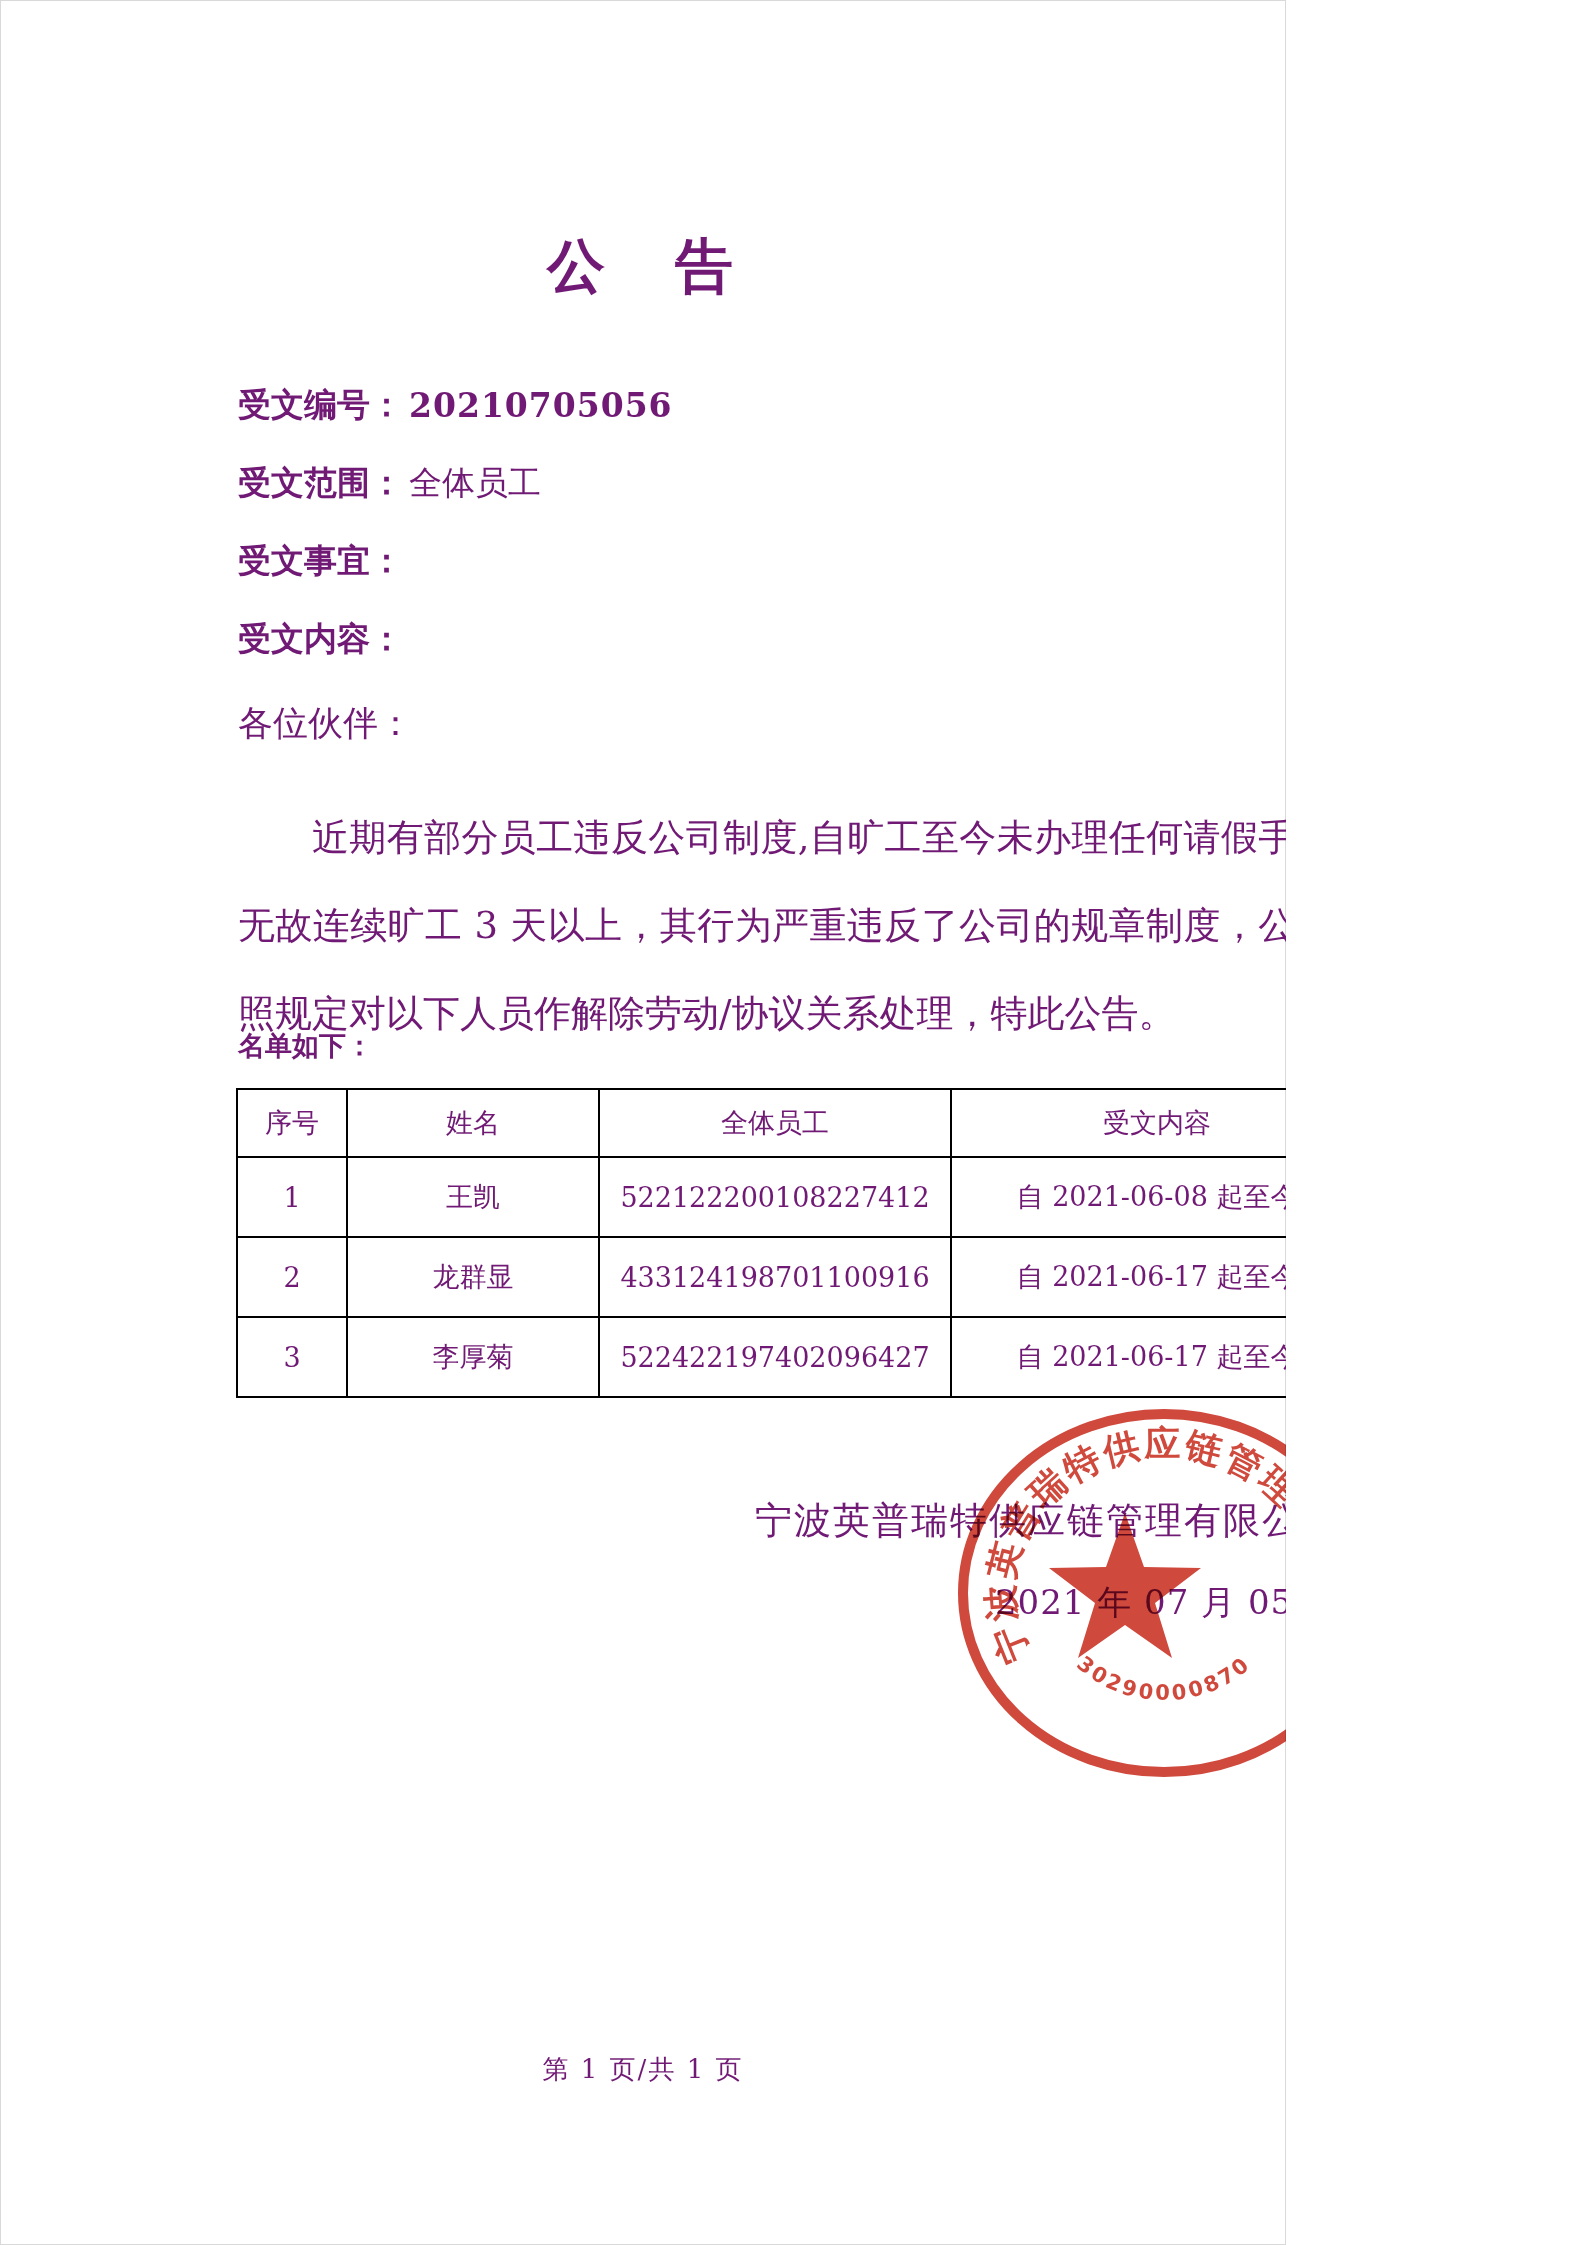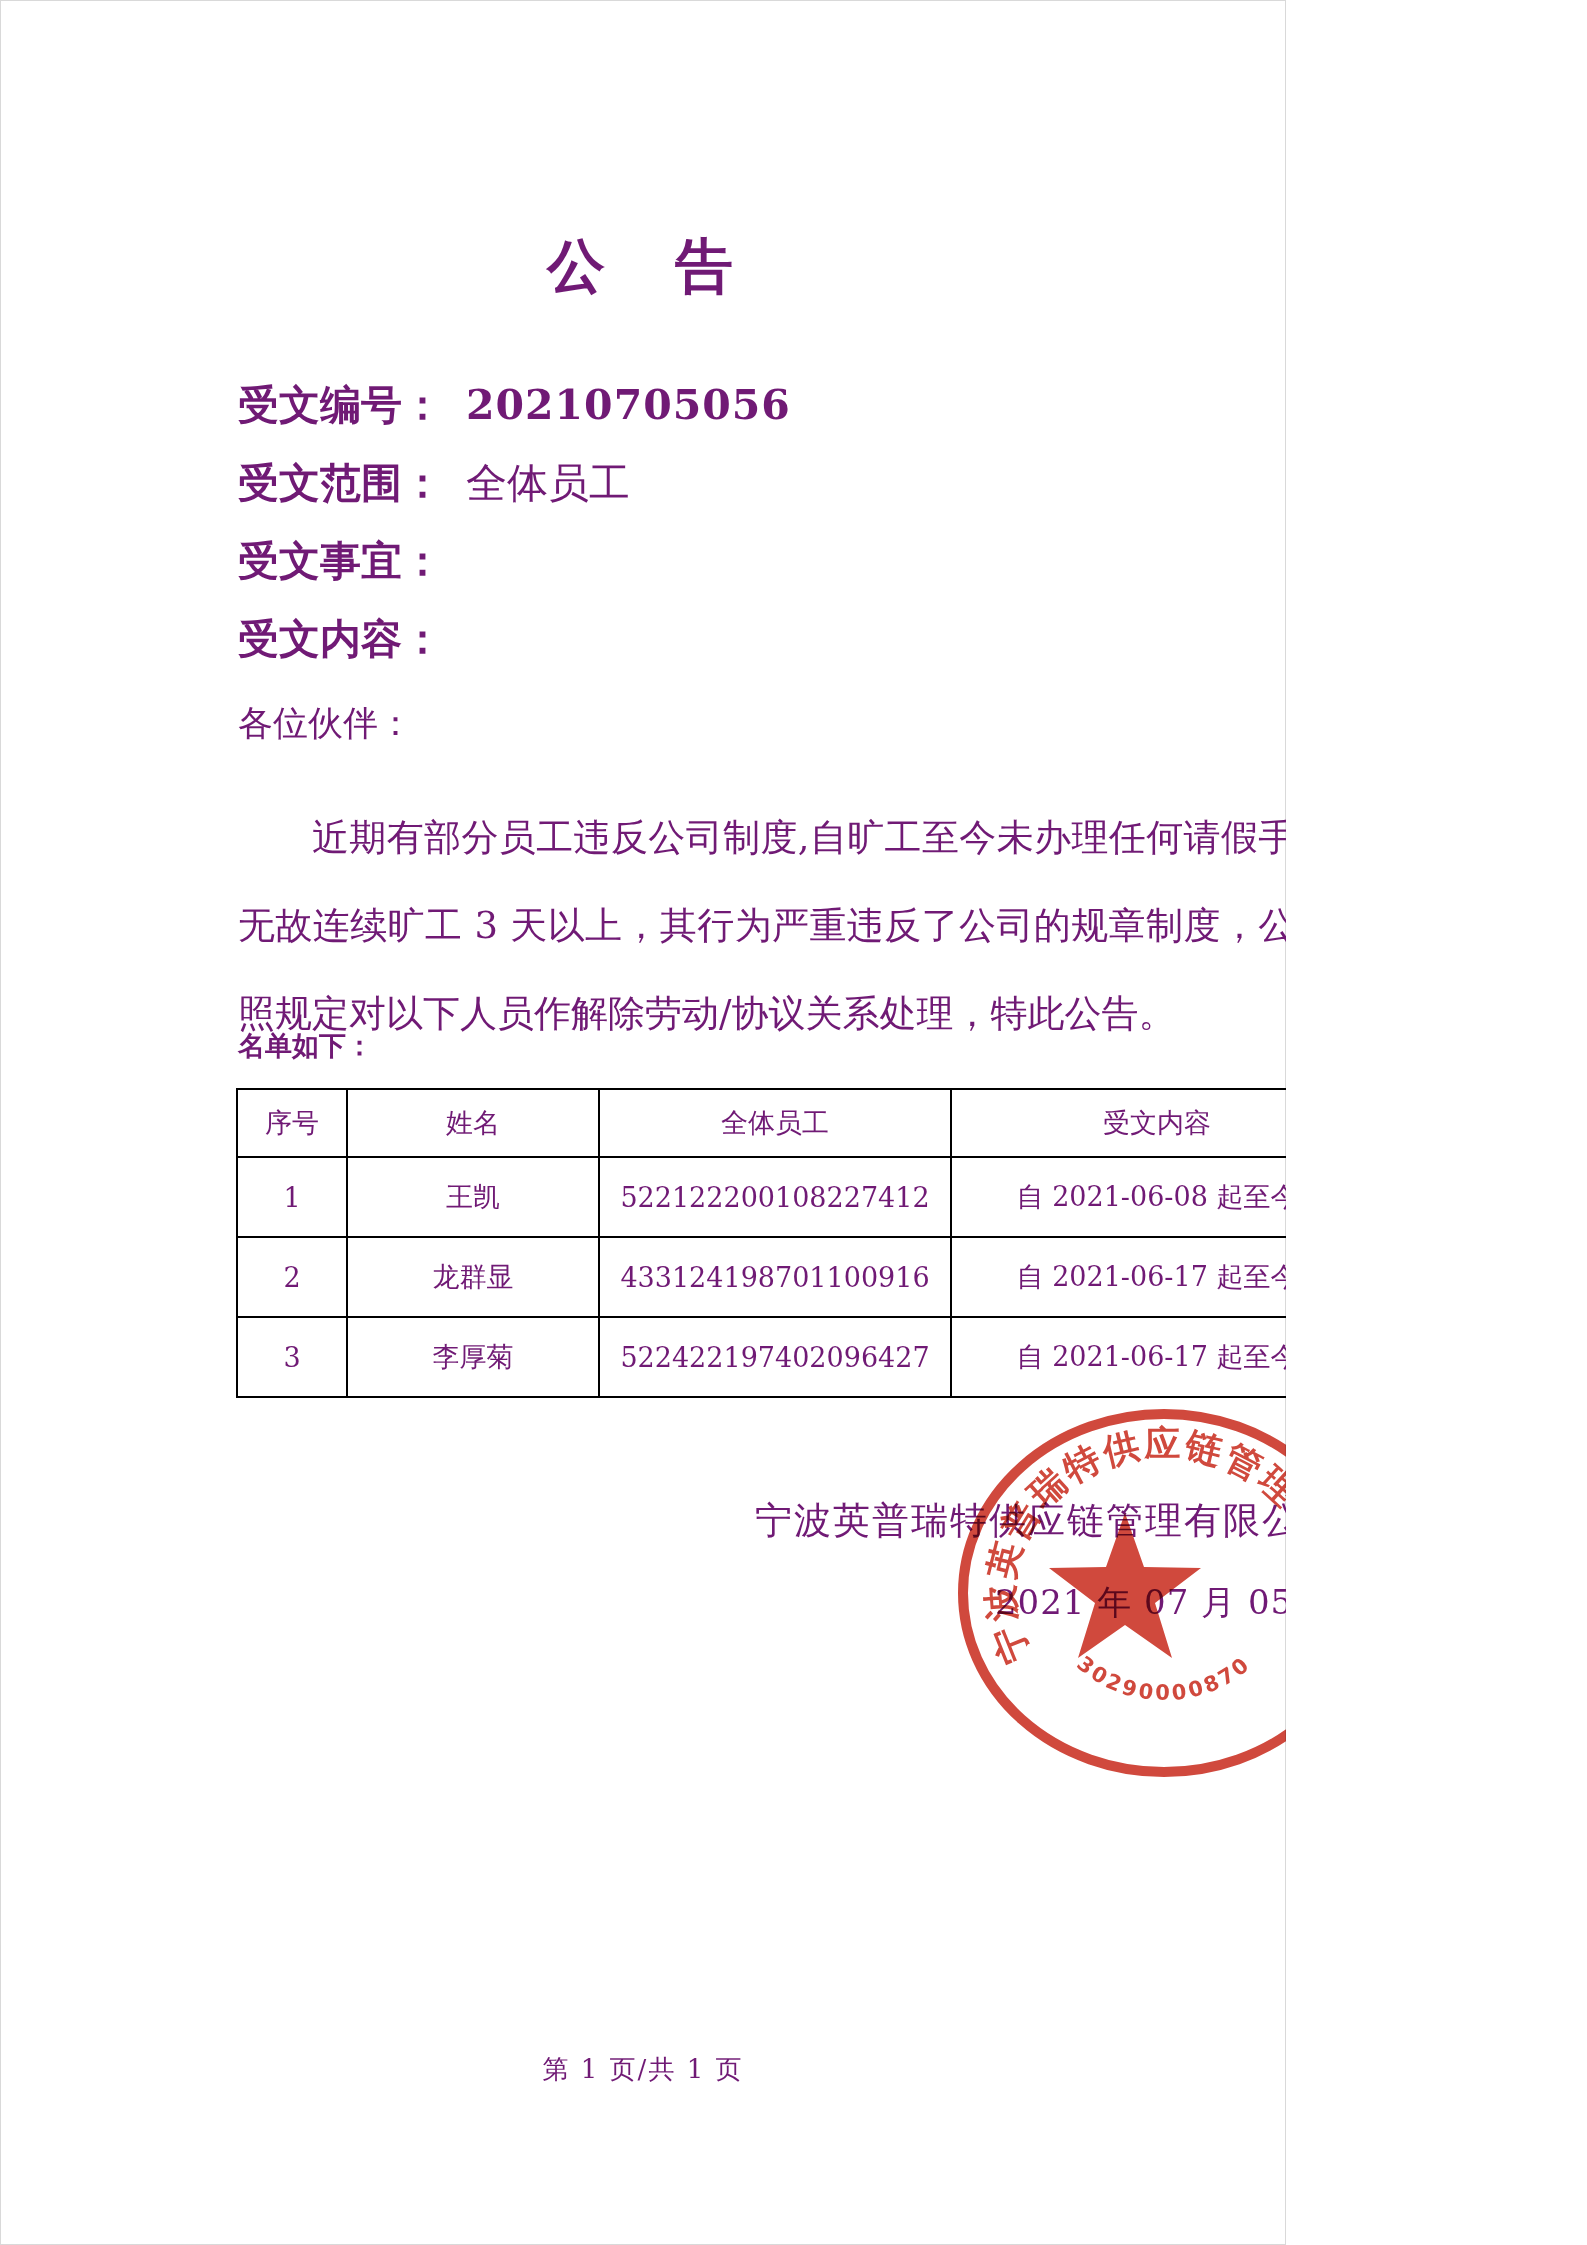--- a/index.html
+++ b/index.html
@@ -11,23 +11,23 @@
     font-family:"DejaVu Serif","Liberation Serif",serif;
     overflow:hidden;
     box-shadow:inset 0 0 0 1px #d9d9d9;
   }
   .doc-title{
     position:absolute;top:228px;left:0;width:100%;
     text-align:center;font-size:58px;font-weight:700;
     letter-spacing:6px;
   }
   .fields{position:absolute;left:238px;top:366px;}
-  .field-row{height:78px;display:flex;align-items:center;font-size:41px;}
+  .field-row{height:78px;display:flex;align-items:center;font-size:33px;}
   .field-label{font-weight:700;}
-  .field-value{margin-left:23px;}
+  .field-value{margin-left:6px;}
   .field-value.bold{font-weight:700;letter-spacing:1px;}
   .salutation{
     position:absolute;left:238px;top:700px;
     font-size:35px;
   }
   .body-text{
     position:absolute;left:238px;top:794px;width:1132px;
     font-size:37px;line-height:88px;
     text-align:justify;text-indent:2em;
     word-break:break-all;

